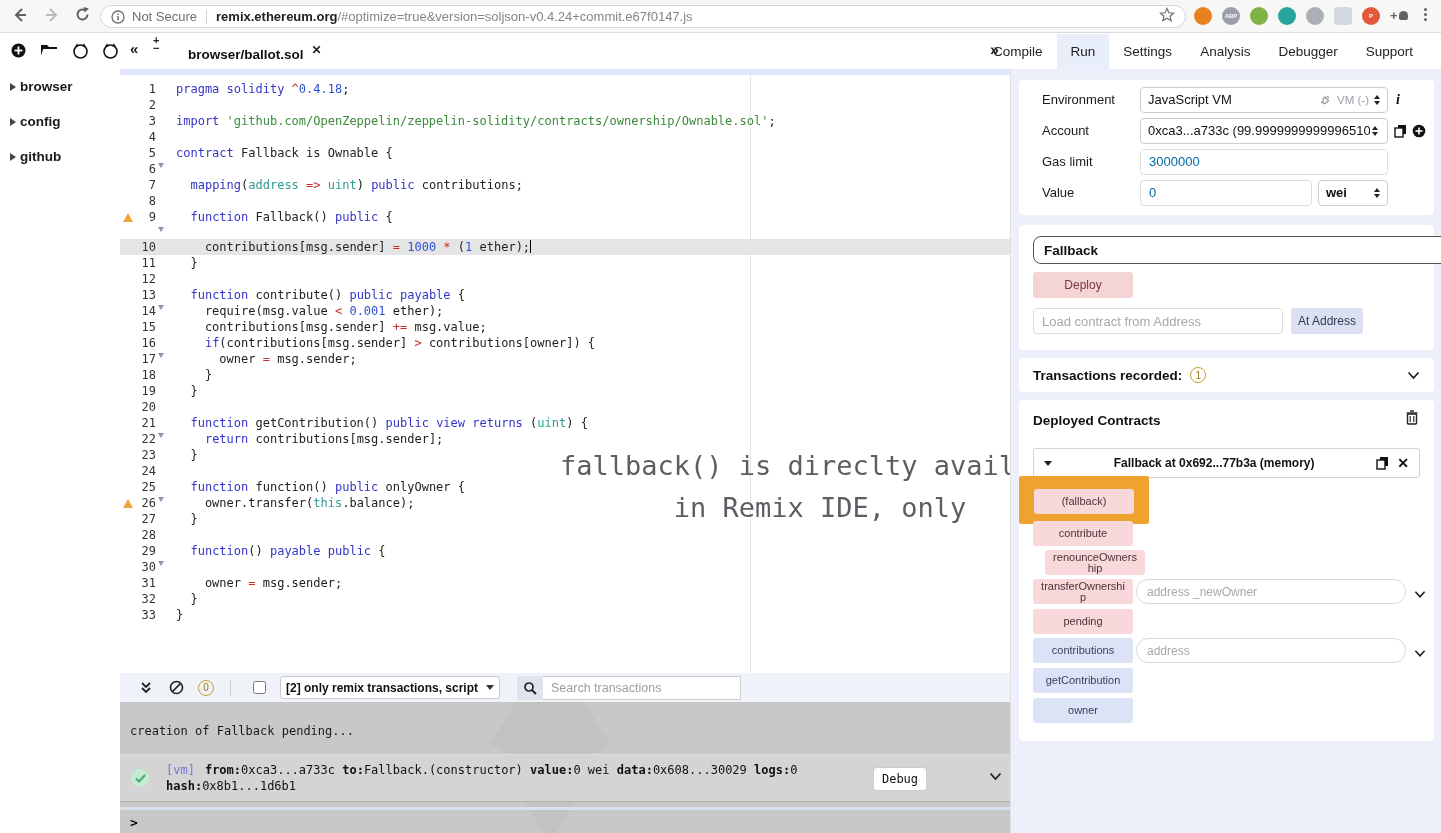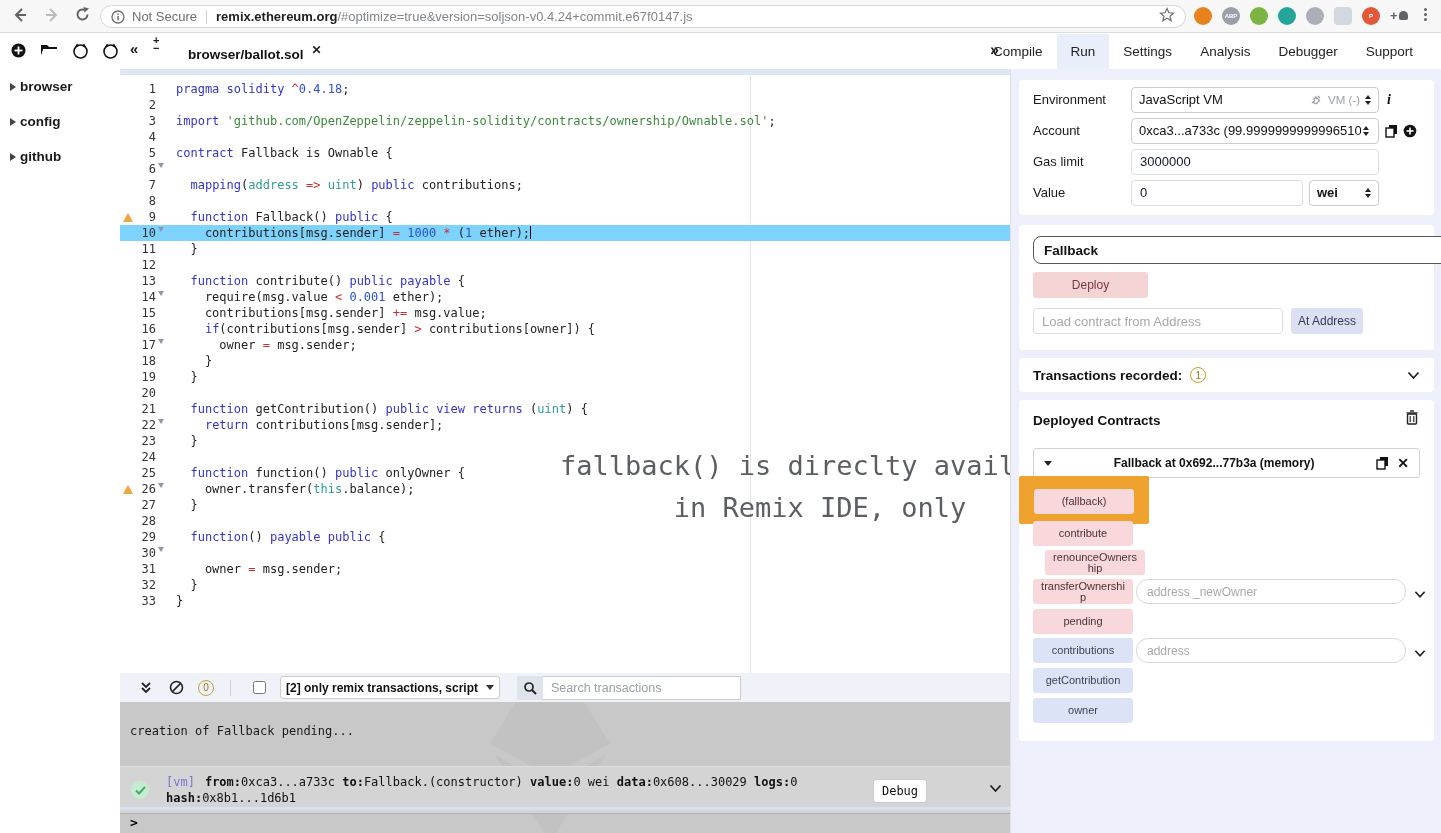--- a/index.html
+++ b/index.html
@@ -48,21 +48,21 @@
   .tri-right { width:0; height:0; border-top:4px solid transparent; border-bottom:4px solid transparent;
     border-left:6px solid #444; }
 
   
   #editor { position:absolute; left:120px; top:69px; width:890px; height:604px; background:#fff;
     font-family:"DejaVu Sans Mono", monospace; font-size:12px; }
   #editor-strip { position:absolute; left:0; top:0; right:0; height:6px; background:#dde7f8; }
   #ruler { position:absolute; left:630px; top:6px; bottom:0; width:1px; background:#e4e4e4; }
   #code { position:absolute; left:0; top:12px; right:0; }
   .code-row { display:flex; height:16px; line-height:16px; }
-  .code-row.hl { background:#7dd3fc; }
+  .code-row.hl { background:#e5e5e5;margin-top:14px; }
   .gutter { width:44px; flex:none; position:relative; text-align:right; }
   .warn-tri { position:absolute; left:3px; top:4px; width:0; height:0;
     border-left:5px solid transparent; border-right:5px solid transparent;
     border-bottom:9px solid #f2a33c; }
   .lnum { display:inline-block; width:36px; color:#333; }
   .fold { display:inline-block; width:8px; position:relative; }
   .fold.has::after { content:""; position:absolute; left:2px; top:6px; width:0; height:0;
     border-left:3.5px solid transparent; border-right:3.5px solid transparent;
     border-top:5px solid #8a97ad; }
   .code-text { padding-left:12px; white-space:pre; color:#222; }
@@ -89,58 +89,58 @@
     justify-content:center; border-radius:2px 0 0 2px; }
   #tt-search { width:198px; height:24px; border:1px solid #ccc; border-left:none; background:#fff;
     font-size:12.5px; padding:0 8px; color:#333; outline:none; }
   #tt-search::placeholder { color:#9aa0a6; }
 
   
   #terminal { position:absolute; left:120px; top:702px; width:890px; height:131px;
     background:#c8c8c8; font-family:"DejaVu Sans Mono", monospace; font-size:12px; overflow:hidden; }
   #watermark { position:absolute; left:330px; top:-12px; pointer-events:none; }
   #pending-line { position:absolute; left:10px; top:22px; color:#1a1a1a; }
-  #tx-block { position:absolute; left:0; top:64px; width:890px; height:48px; background:#d4d4d4;
+  #tx-block { position:absolute; left:0; top:52px; width:890px; height:48px; background:#d4d4d4;
     border-top:1px solid #dedede; border-bottom:1px solid #b2b2b2; }
   #tx-check { position:absolute; left:11px; top:14px; width:18px; height:18px; border-radius:50%;
     background:#c5ecd0; display:flex; align-items:center; justify-content:center; }
   #tx-text { position:absolute; left:46px; top:7px; width:740px; line-height:16px; color:#111; }
   .vm-tag { color:#7677d2; margin-right:10px; }
   .tx-b { font-weight:bold; }
   #debug-btn { position:absolute; right:84px; top:13px; width:52px; height:22px; background:#fff;
     border:none; border-radius:2px; font-family:"DejaVu Sans Mono", monospace; font-size:12px;
     color:#111; cursor:pointer; box-shadow:0 0 1px rgba(0,0,0,.4); }
   #tx-expand { position:absolute; right:8px; top:15px; cursor:pointer; }
   #term-sep { position:absolute; left:0; top:105px; width:890px; height:3px; background:#d8e2ef; }
   #prompt { position:absolute; left:10px; top:113px; font-weight:bold; font-size:13px; color:#000; }
 
   
   #run-panel { position:absolute; left:1010px; top:69px; width:431px; height:764px;
     background:#edf0fa; border-left:1px solid #e0e0e6; }
   .card { position:absolute; left:8px; width:415px; background:#fff; border-radius:4px; }
-  .frow { display:flex; align-items:center; height:31px; padding-left:14px; }
+  .frow { display:flex; align-items:center; height:31px; padding-left:23px; }
   .frow .flabel { width:98px; font-size:13px; color:#1a1a1a; }
   .sel-box { width:248px; height:26px; border:1px solid #ccc; border-radius:4px; background:#fff;
     display:flex; align-items:center; padding:0 7px; font-size:13px; color:#111; cursor:pointer; }
   .sel-right { margin-left:auto; display:flex; align-items:center; gap:5px; }
   .gray-sm { color:#9aa0a6; font-size:11.5px; }
   .stepper { display:flex; flex-direction:column; gap:2px; }
   .stepper i { width:0; height:0; border-left:3.5px solid transparent; border-right:3.5px solid transparent; }
   .stepper .up { border-bottom:4px solid #222; } .stepper .dn { border-top:4px solid #222; }
   .txt-input { height:26px; border:1px solid #ddd; border-radius:4px; font-size:13px;
-    padding:0 8px; color:#0f172a; outline:none; background:#fff; }
+    padding:0 8px; color:#0369a1; outline:none; background:#fff; }
   .txt-input::placeholder { color:#a8a8a8; }
   .ic-btn { cursor:pointer; display:flex; align-items:center; }
   #info-ic { font-family:"Liberation Serif", serif; font-weight:bold; font-style:italic;
     font-size:14px; color:#111; cursor:pointer; }
   #contract-sel { position:absolute; left:14px; top:11px; width:455px; height:28px;
     border:1.5px solid #555; border-radius:8px; display:flex; align-items:center;
     padding:0 10px; font-size:13.5px; font-weight:bold; color:#111; cursor:pointer; background:#fff; }
   .pill-btn { border:none; border-radius:3px; font-size:12px; cursor:pointer; }
-  #deploy-btn { position:absolute; left:14px; top:47px; width:115px; height:26px;
+  #deploy-btn { position:absolute; left:14px; top:47px; width:100px; height:26px;
     background:#f5d4d6; color:#7a383e; }
   #load-input { position:absolute; left:14px; top:83px; width:250px; }
   #ataddr-btn { position:absolute; left:272px; top:83px; width:72px; height:26px;
     background:#dbe0f3; color:#333a55; }
   .bold13 { font-size:13.5px; font-weight:bold; color:#111; }
   #badge-1 { display:inline-flex; width:16px; height:16px; border:1px solid #c9a227;
     border-radius:50%; font-size:10px; color:#8f7a1e; align-items:center; justify-content:center;
     margin-left:8px; vertical-align:-3px; font-weight:normal; }
   .chev-dn-svg { cursor:pointer; }
   #instance-hdr { position:absolute; left:14px; top:48px; width:387px; height:30px;

